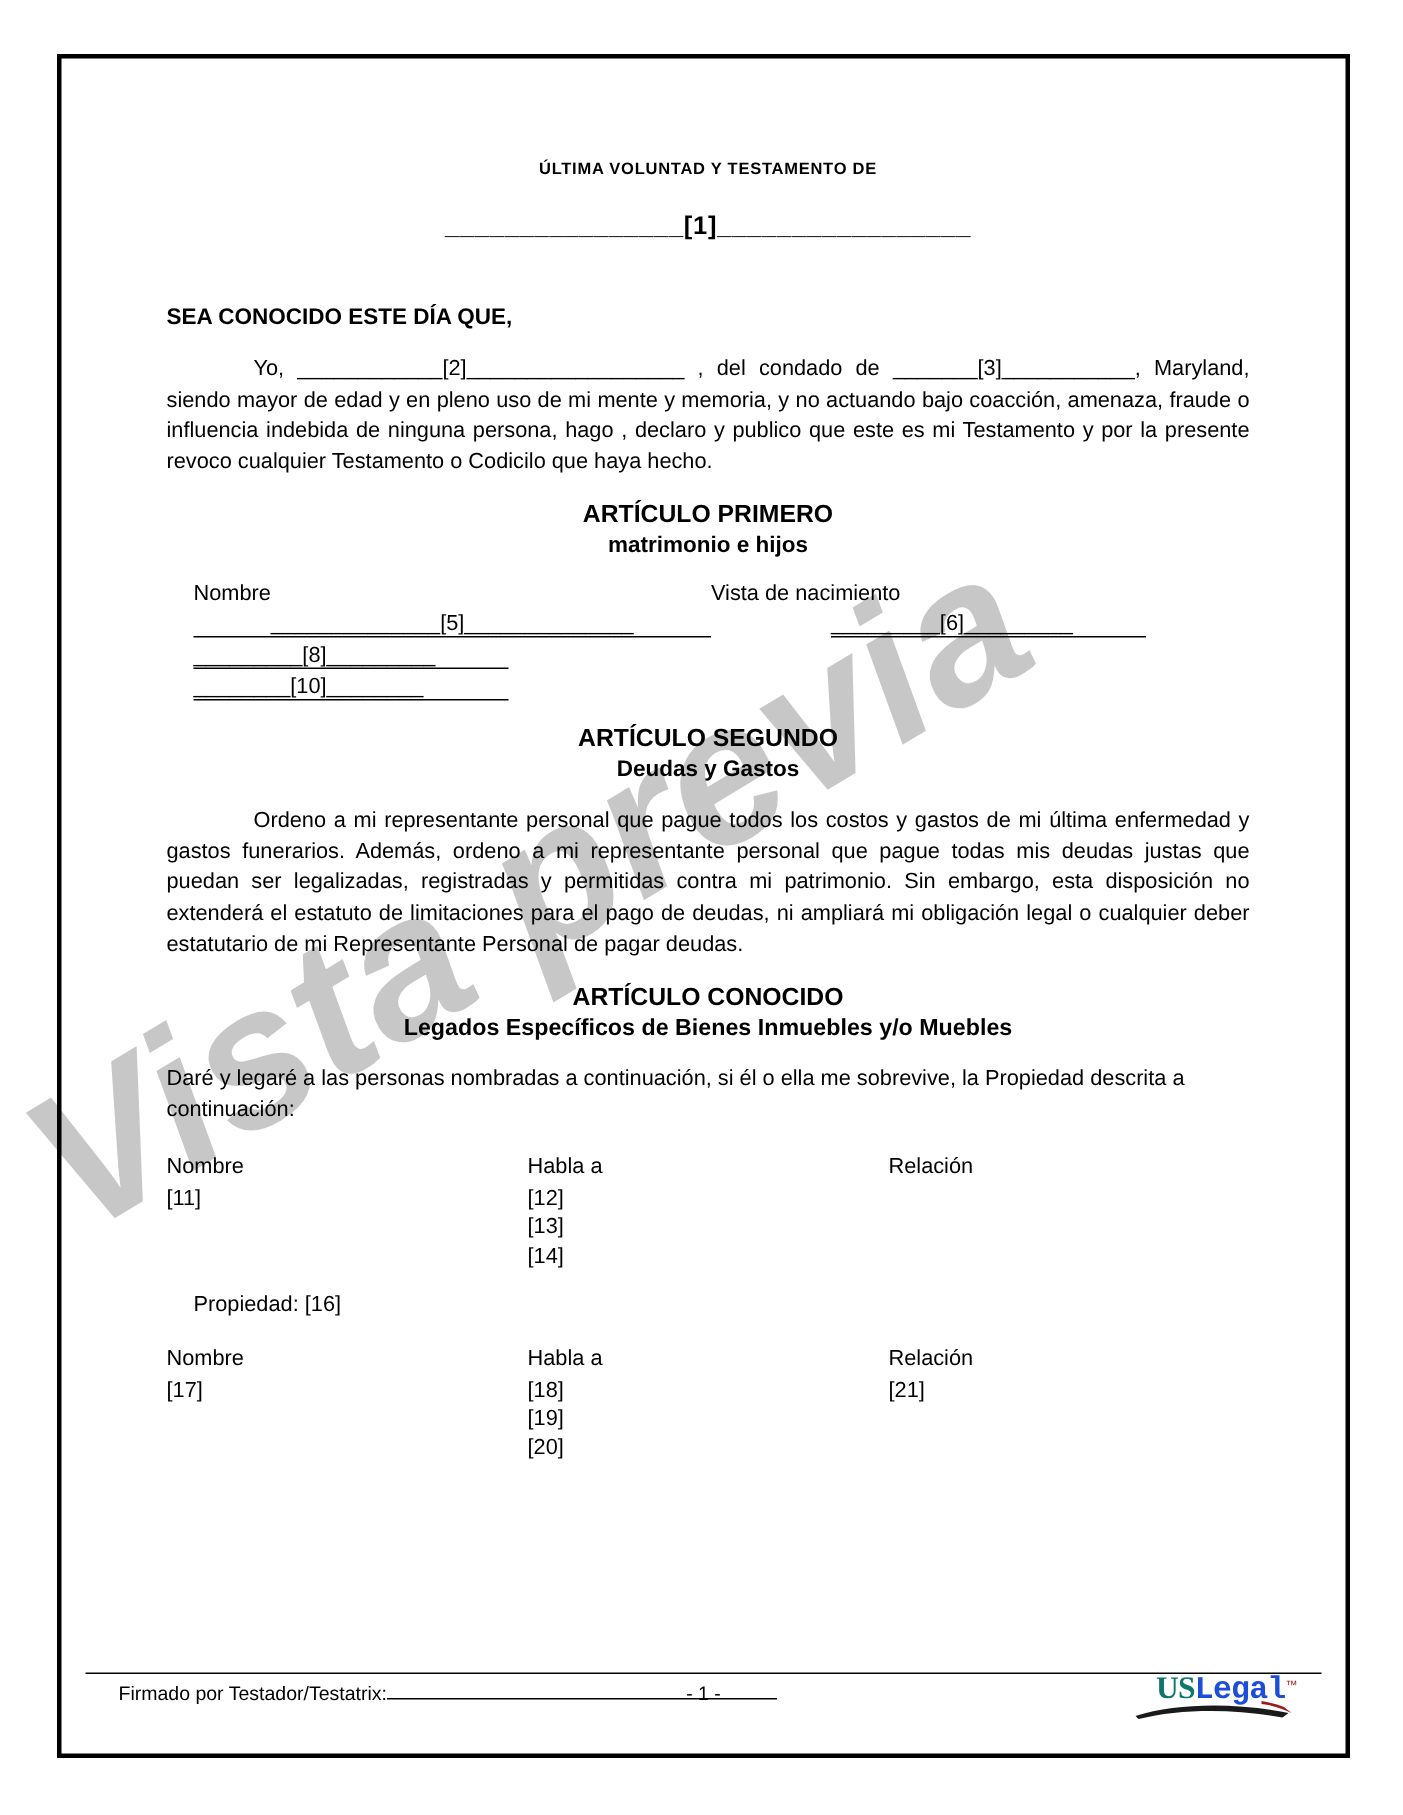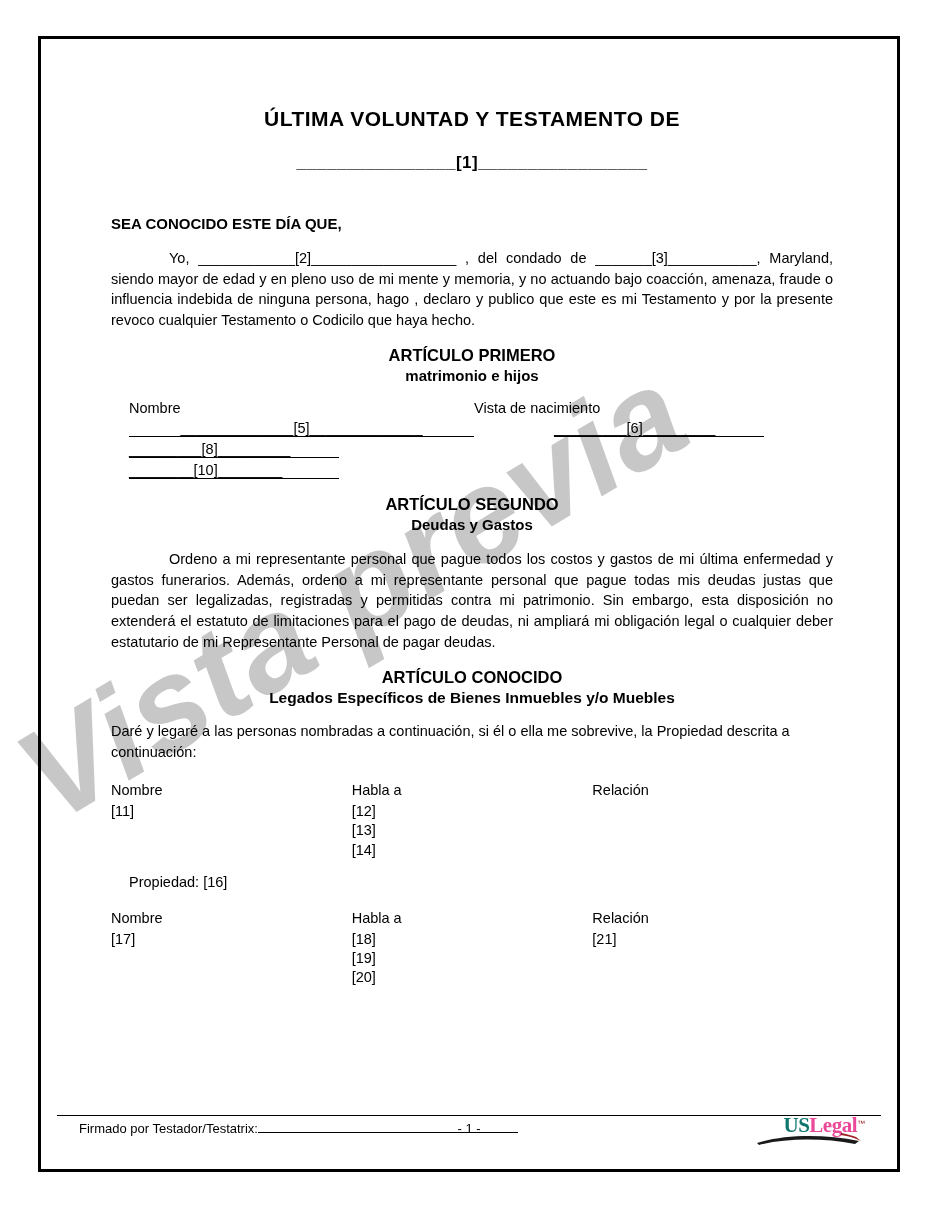--- a/index.html
+++ b/index.html
@@ -28,21 +28,21 @@
   .inner {
     position: absolute;
     left: 70px;
     top: 28px;
     width: 722px;
     height: 1070px;
   }
   .title {
     text-align: center;
     font-weight: bold;
-    font-size: 21px;
+    font-size: 11px;
     letter-spacing: 0.5px;
     margin-top: 40px;
   }
   .title-line {
     text-align: center;
     font-weight: bold;
     font-size: 17px;
     margin-top: 22px;
     letter-spacing: 0.5px;
   }
@@ -170,24 +170,24 @@
     text-align: right;
   }
   .logo .us {
     font-family: "Liberation Serif", serif;
     font-weight: bold;
     font-size: 21px;
     color: #0f766e;
     letter-spacing: -0.5px;
   }
   .logo .legal {
-    font-family: Liberation Serif, serif;
+    font-family: Liberation Mono, monospace;
     font-weight: bold;
     font-size: 21px;
-    color: #ec4899;
+    color: #1d4ed8;
     letter-spacing: -0.5px;
   }
   .logo .tm {
     font-size: 8px;
     vertical-align: super;
     color: #9b1c1c;
   }
   .logo .swoosh {
     display: block;
     margin-top: -6px;

